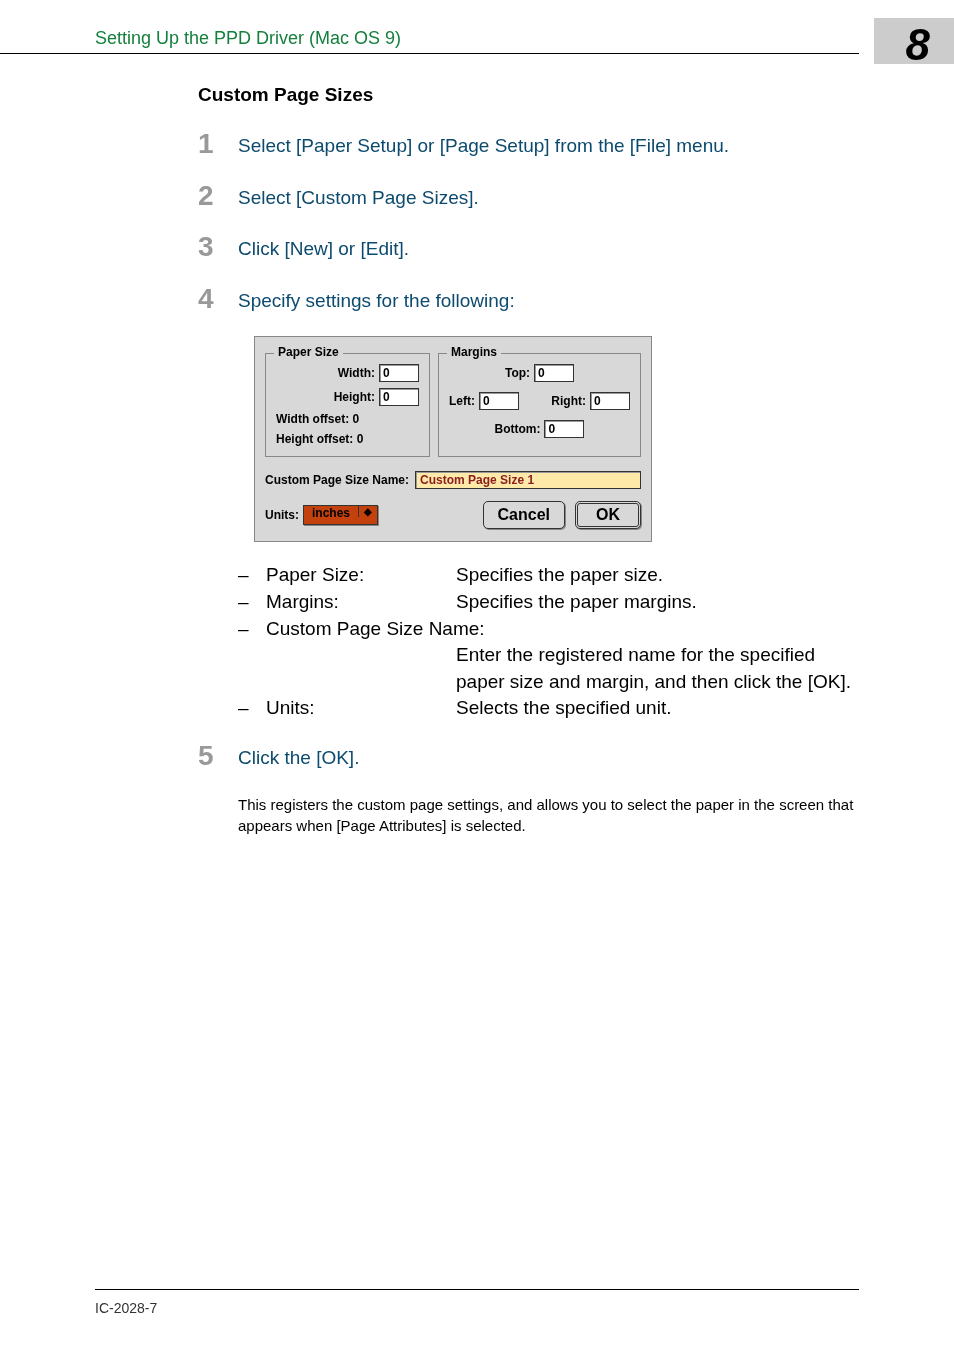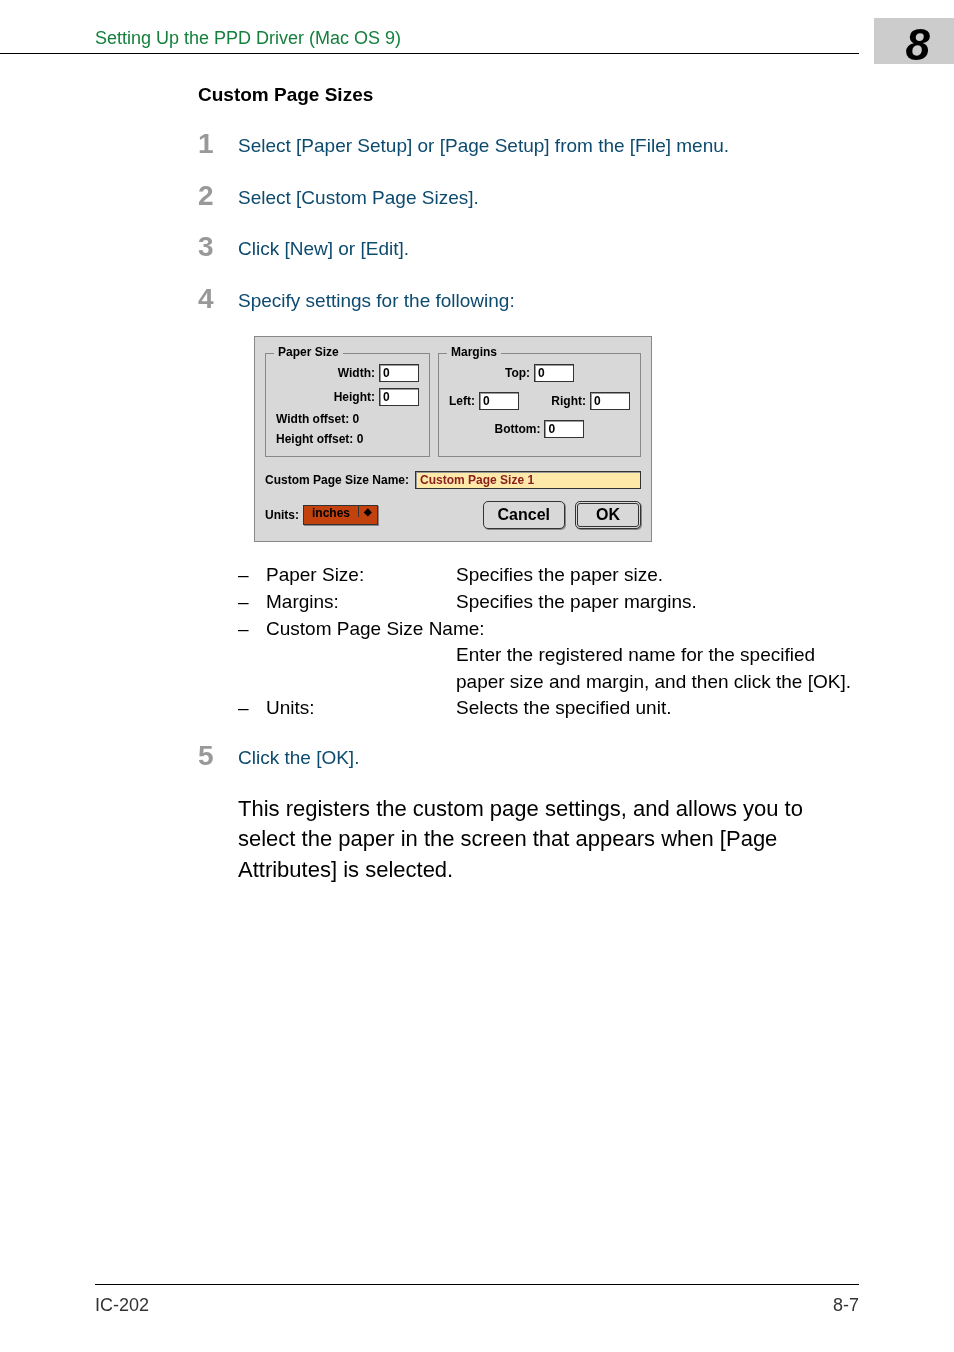--- a/index.html
+++ b/index.html
@@ -261,35 +261,34 @@
     }
     .bullet-desc {
       flex: 1;
     }
     .bullet-continuation {
       margin-left: 218px;
       font-size: 19px;
       line-height: 1.4;
     }
     .paragraph {
-      font-size: 22px;
+      font-size: 15px;
       line-height: 1.4;
       margin-top: 16px;
       margin-left: 40px;
     }
     .footer {
       position: absolute;
       bottom: 36px;
       left: 95px;
       right: 95px;
       border-top: 1px solid #000;
       display: flex;
-      justify-content: space-between;
       padding-top: 10px;
-      font-size: 18px;
+      font-size: 14px;
       color: #333;
     }
   </style>
 </head>
 <body>
 
 <div class="chapter-badge"></div>
 <div class="chapter-number">8</div>
 
 <div class="header">

